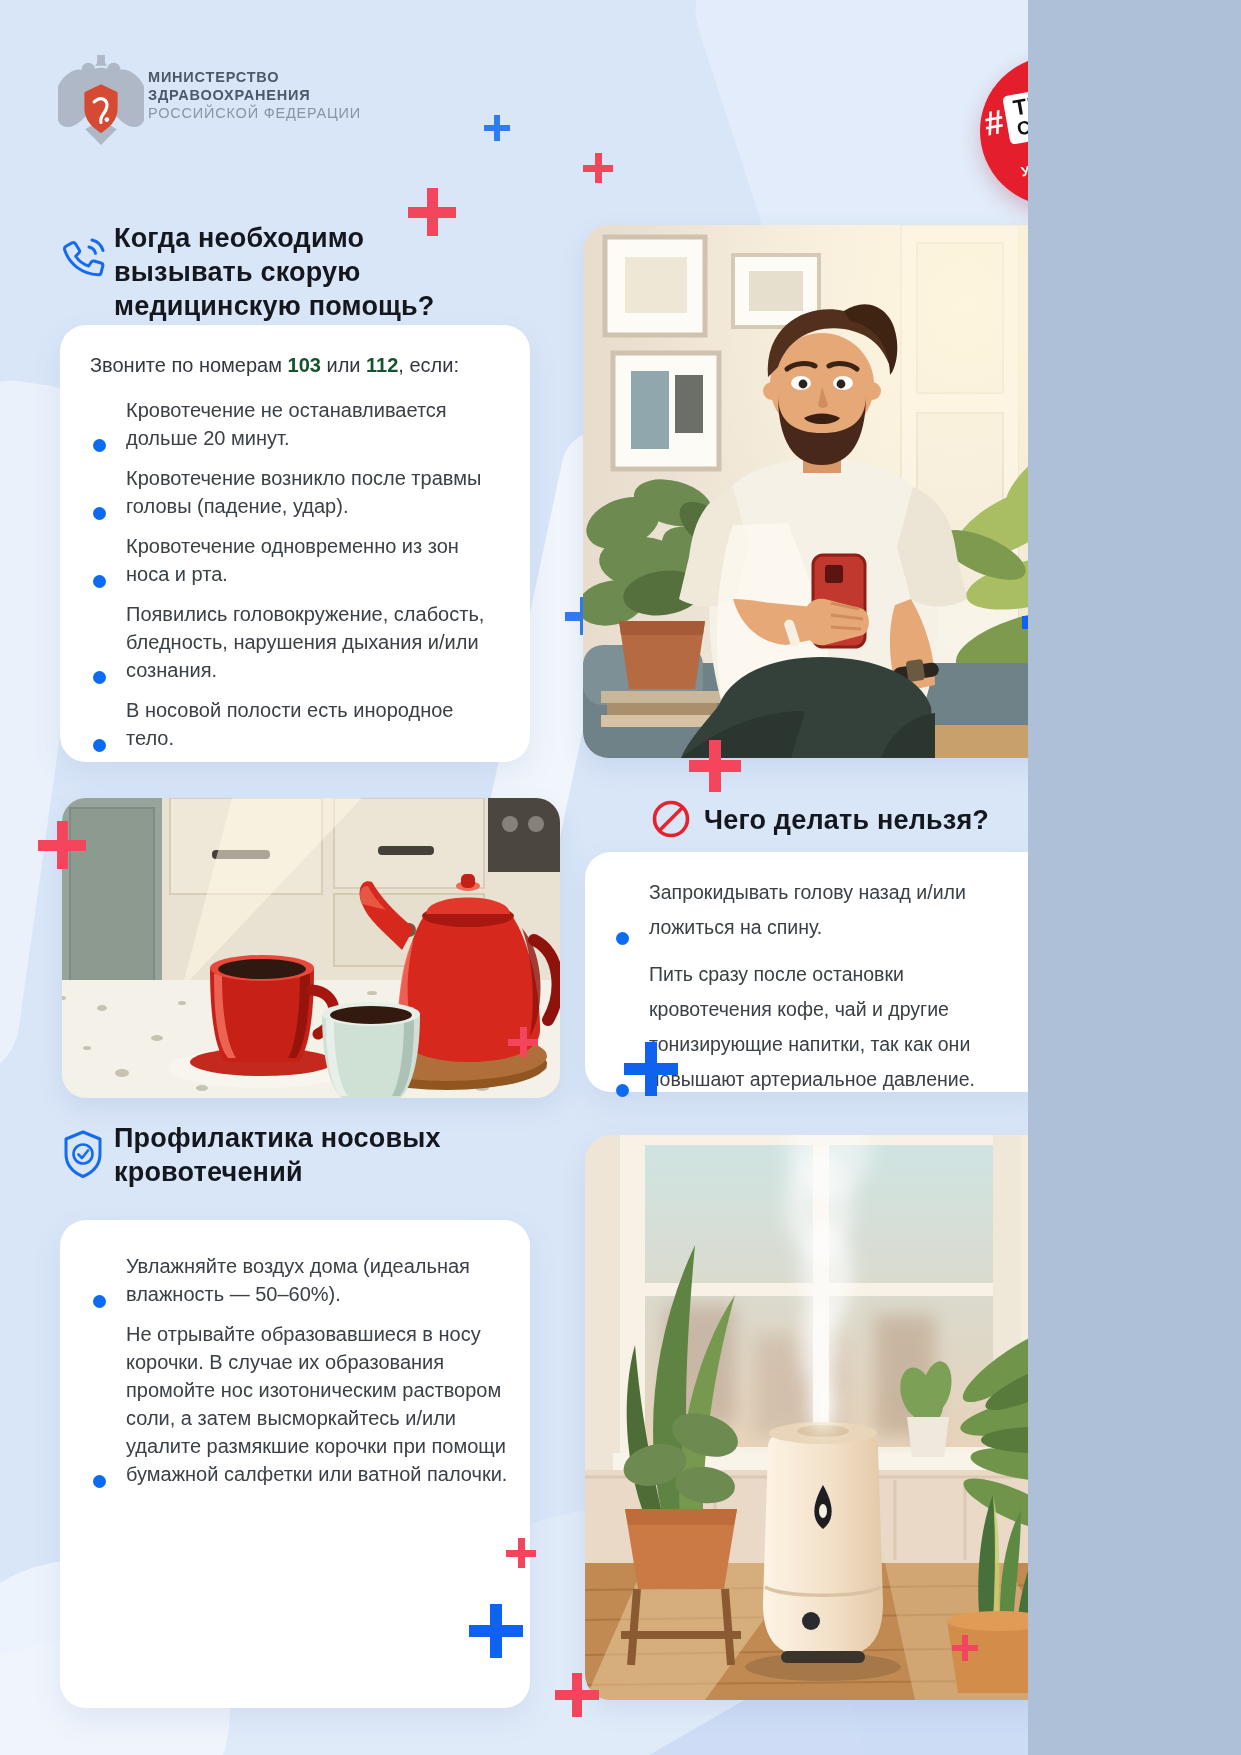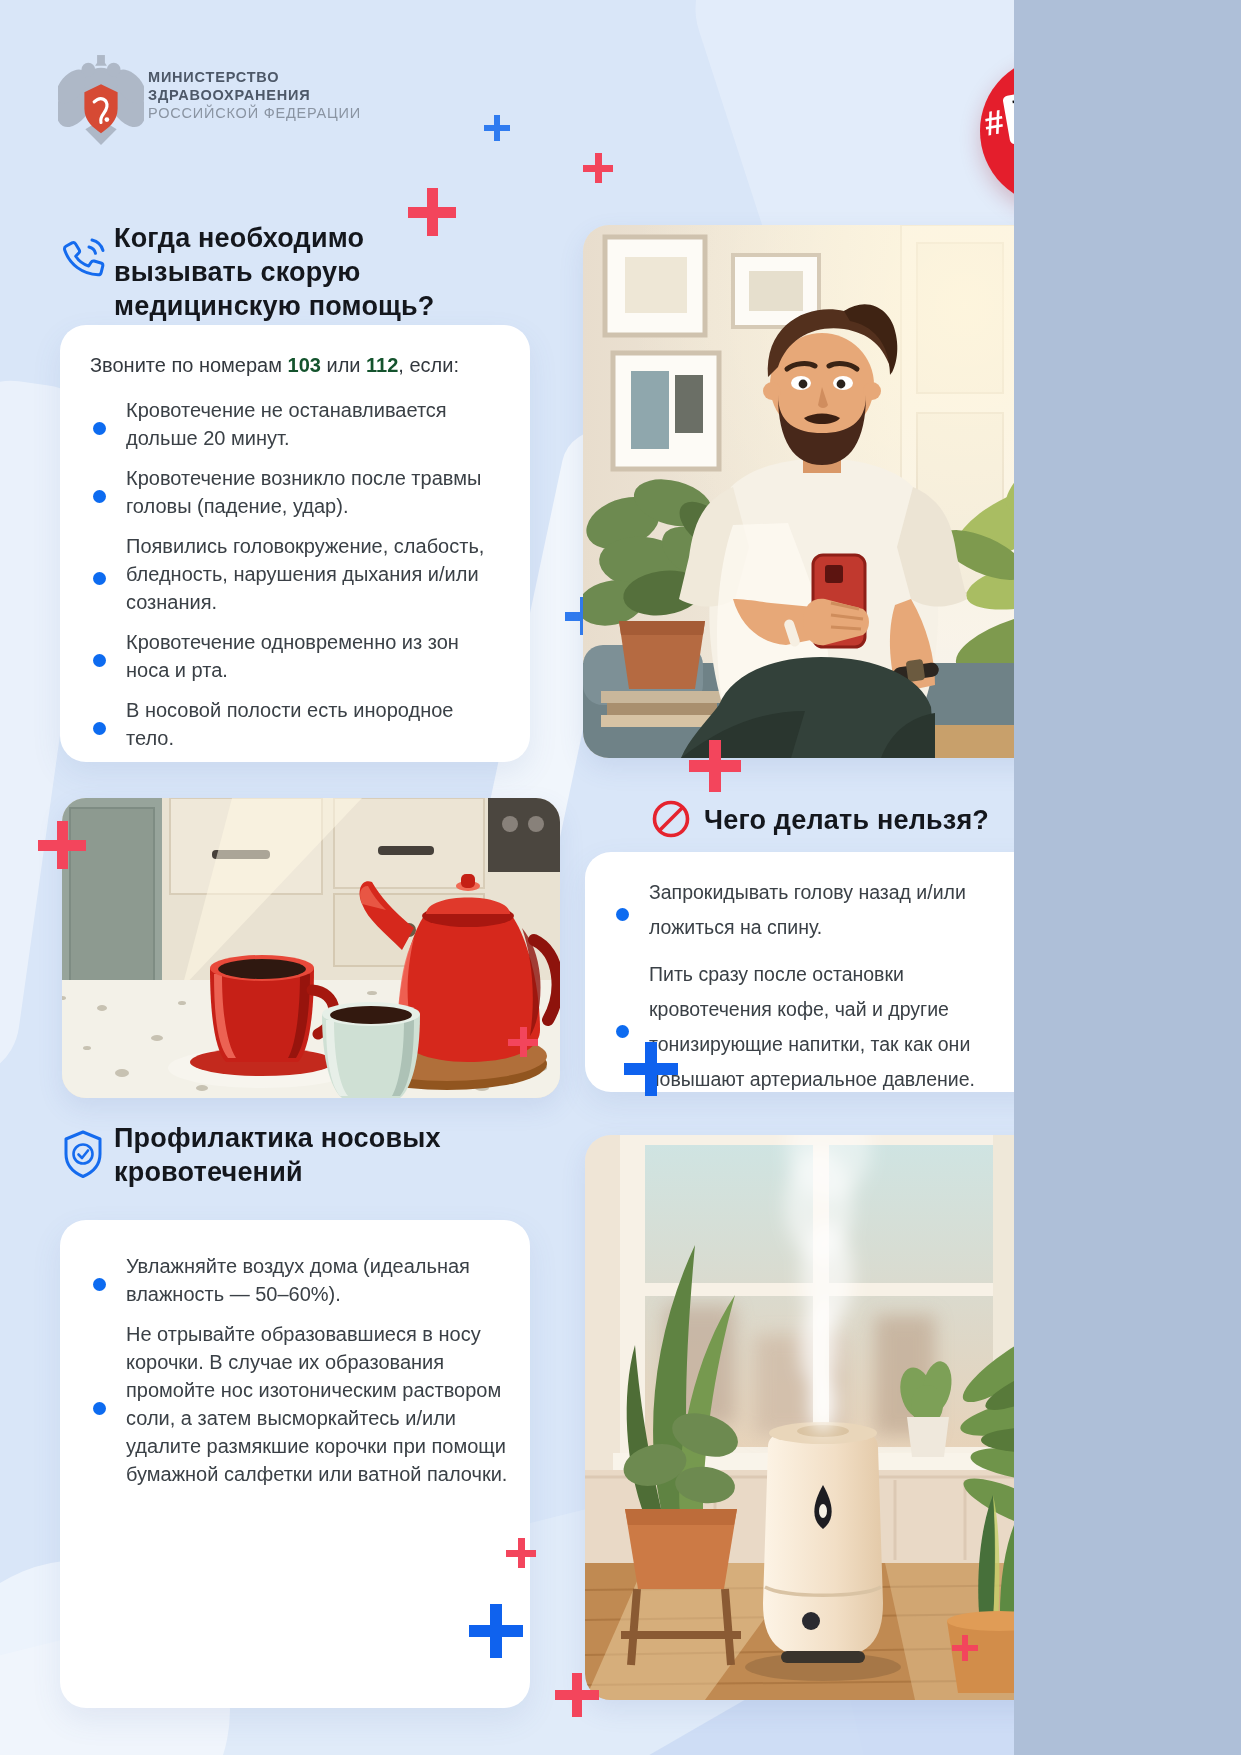--- a/index.html
+++ b/index.html
@@ -1,33 +1,33 @@
 <!DOCTYPE html>
 <html><head>
 <meta charset="utf-8">
 <style>
   html,body{margin:0;padding:0;background:#aebfd8;}
   #poster{
     position:relative;width:1014px;height:1755px;overflow:hidden;
-    background:#d9e6f8;font-family:"Liberation Sans","DejaVu Sans",sans-serif;
+    background:#d9e6f8;font-family:"Liberation Sans","DejaVu Sans",sans-serif;padding-left:14px;
     -webkit-font-smoothing:antialiased;
   }
   .abs{position:absolute;}
   .bgshape{position:absolute;pointer-events:none;}
   .card{
     position:absolute;background:#ffffff;border-radius:26px;box-sizing:border-box;
     box-shadow:0 12px 30px rgba(80,110,170,0.10);
   }
   .illus{position:absolute;overflow:hidden;border-radius:26px;box-shadow:0 10px 26px rgba(80,110,170,0.12);z-index:2;}
   .illus svg{display:block;width:100%;height:100%;}
   .sec-title{position:absolute;font-weight:800;color:#14171d;font-size:27px;line-height:34px;letter-spacing:.2px;z-index:3;}
   .sec-icon{position:absolute;z-index:3;}
   .intro{font-size:20px;line-height:28px;color:#33383e;margin:0 0 17px 0;}
   .intro b{font-weight:800;color:#14532d;}
-  .bitem{display:flex;align-items:center;}
+  .bitem{display:flex;align-items:flex-end;}
   .bitem + .bitem{margin-top:12px;}
   .dot{flex:none;width:13px;height:13px;border-radius:50%;background:#0d6bf0;margin:8px 20px 0 3px;}
   .btext{font-size:20px;line-height:28px;color:#3a4046;max-width:382px;}
   .btext-sm{font-size:19.5px;line-height:35px;max-width:378px;}
   .plus{position:absolute;z-index:4;}
   .plus::before{content:"";position:absolute;left:0;top:calc(50% - var(--th)/2);width:100%;height:var(--th);background:var(--c);}
   .plus::after{content:"";position:absolute;top:0;left:calc(50% - var(--th)/2);height:100%;width:var(--th);background:var(--c);}
   
   .min-text{position:absolute;left:148px;top:68px;}
   .min-text .l1,.min-text .l2{font-size:14.5px;font-weight:800;color:#4d5868;letter-spacing:.8px;line-height:18px;}
@@ -112,25 +112,25 @@
       <div class="bitem">
           <span class="dot"></span>
           <span class="btext">Кровотечение не останавливается дольше 20 минут.</span>
         </div>
       <div class="bitem">
           <span class="dot"></span>
           <span class="btext">Кровотечение возникло после травмы головы (падение, удар).</span>
         </div>
       <div class="bitem">
           <span class="dot"></span>
+          <span class="btext">Кровотечение одновременно из зон носа и рта.</span>
+        </div>
+      <div class="bitem">
+          <span class="dot"></span>
           <span class="btext">Появились головокружение, слабость, бледность, нарушения дыхания и/или сознания.</span>
-        </div>
-      <div class="bitem">
-          <span class="dot"></span>
-          <span class="btext">Кровотечение одновременно из зон носа и рта.</span>
         </div>
       <div class="bitem">
           <span class="dot"></span>
           <span class="btext">В носовой полости есть инородное тело.</span>
         </div>
     </div>
   </div>
 
   <div class="illus" style="left:583px;top:225px;width:477px;height:533px;">
     <svg viewBox="0 0 477 533" preserveAspectRatio="none">

